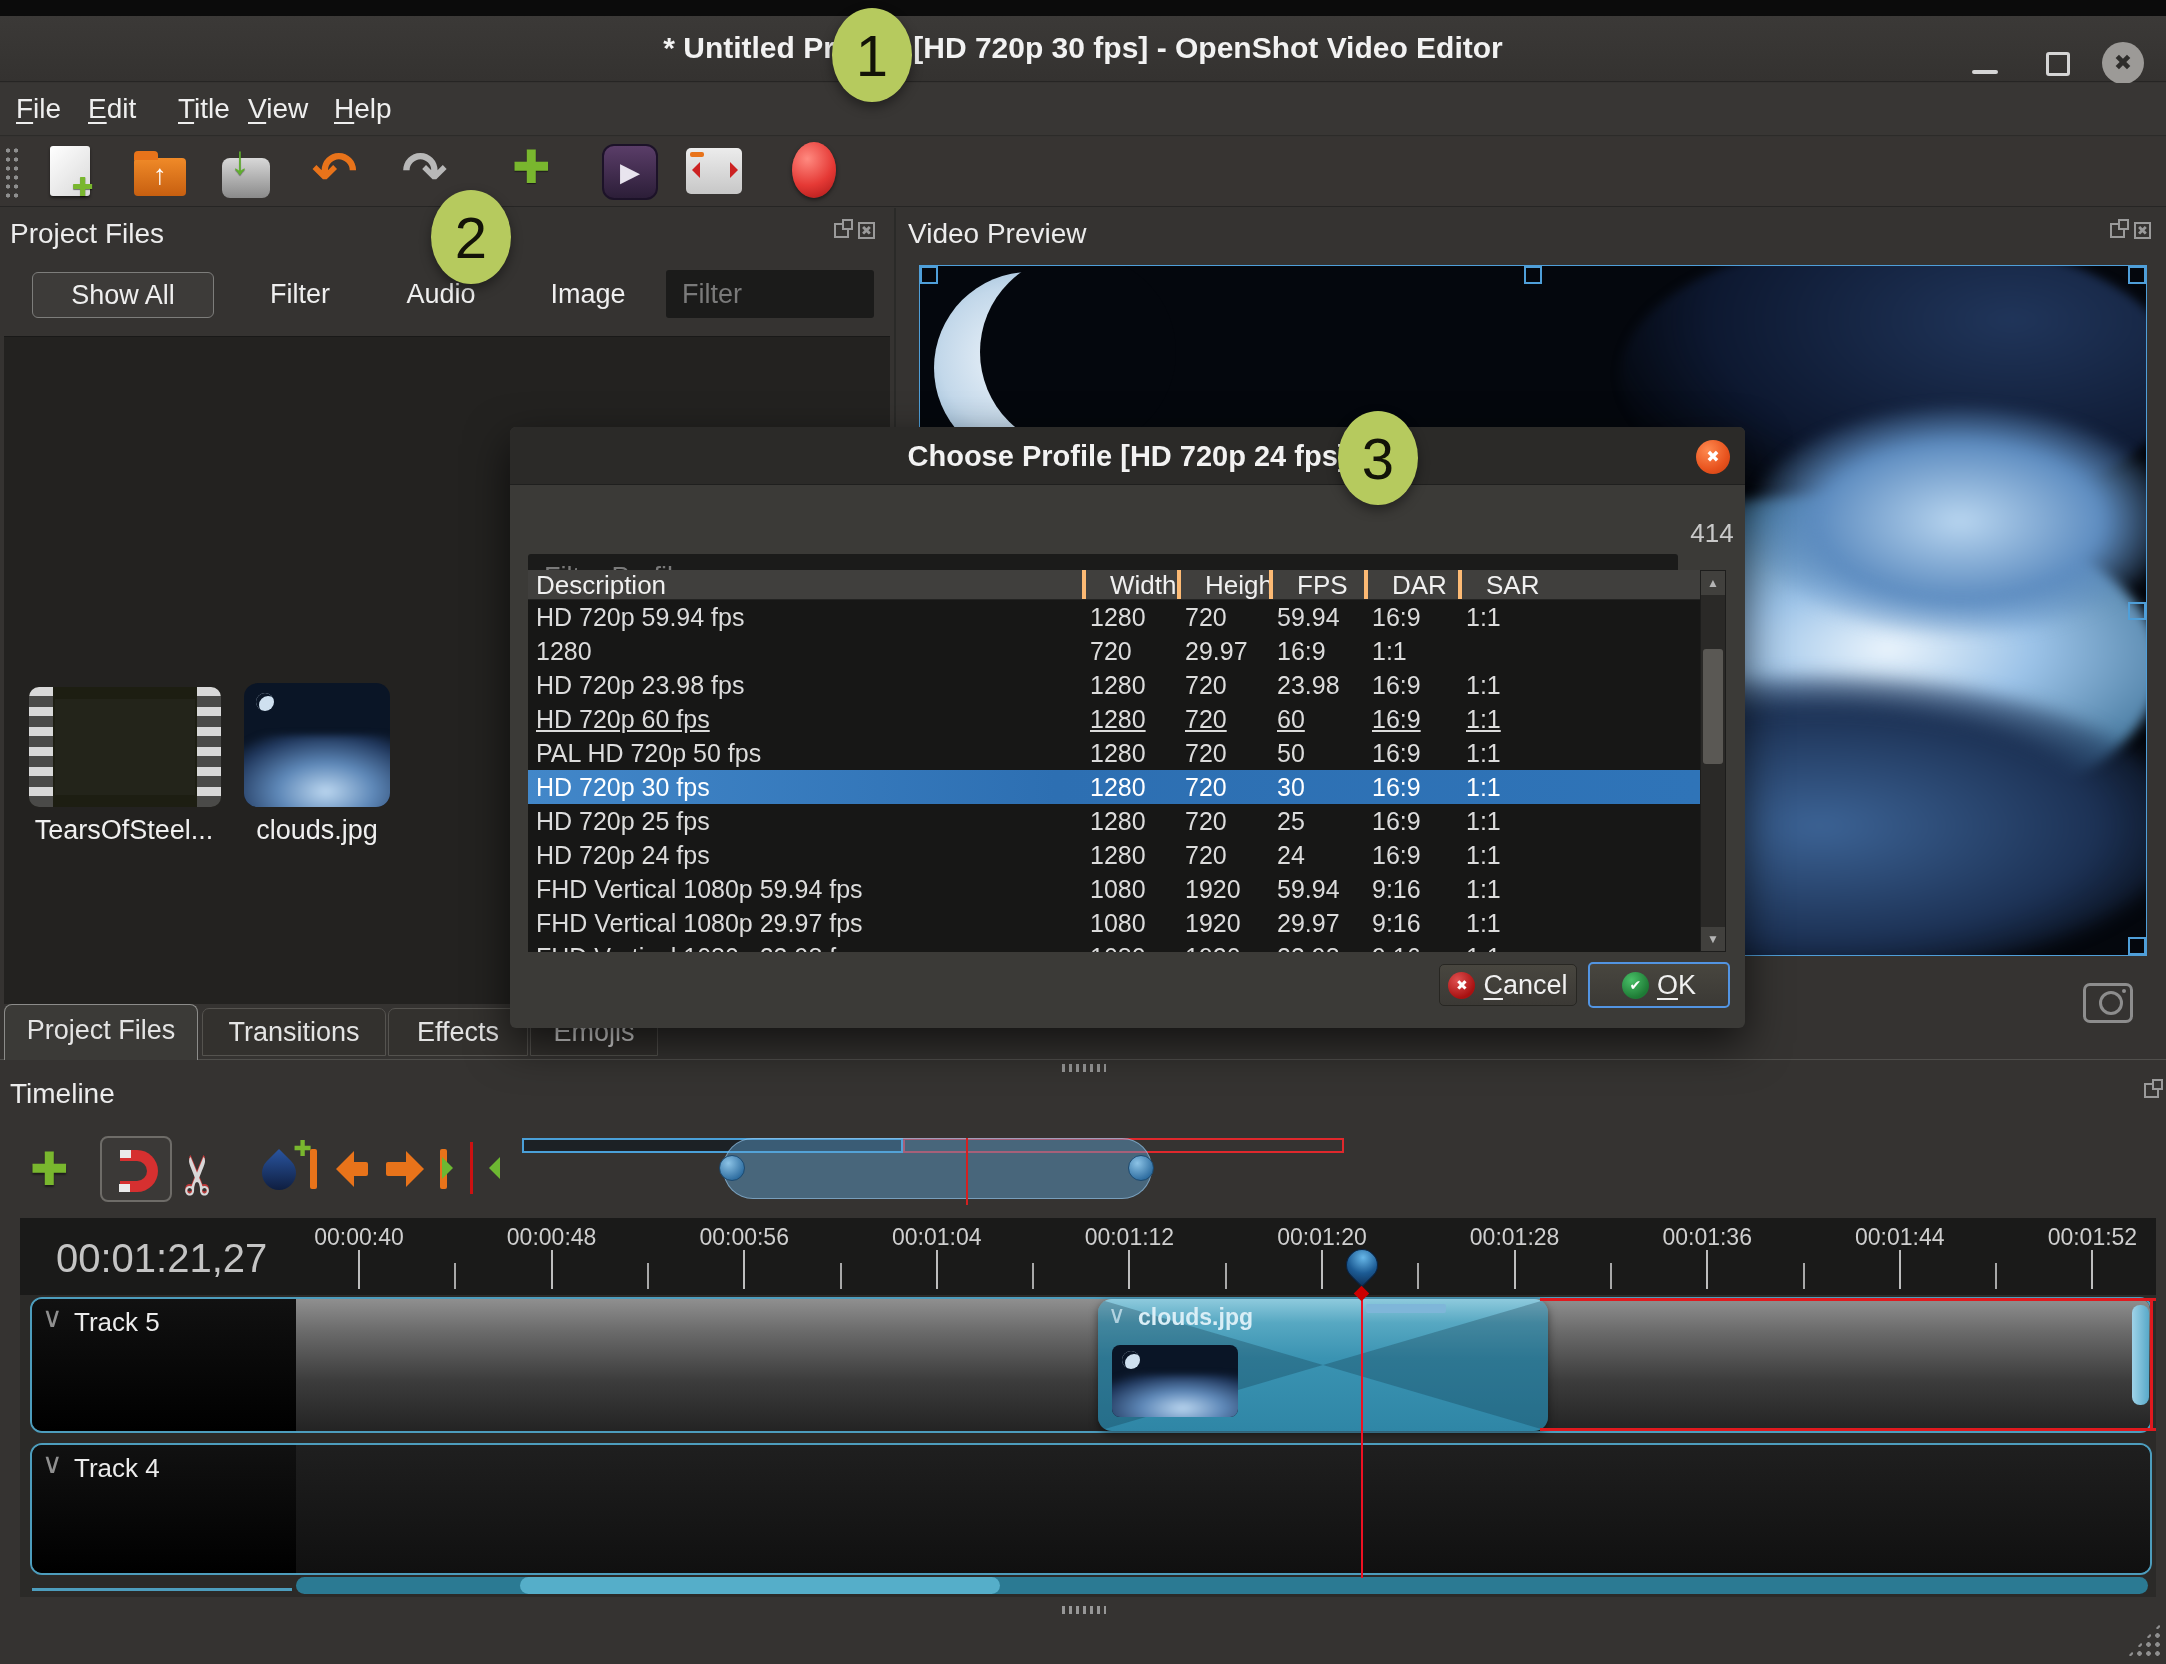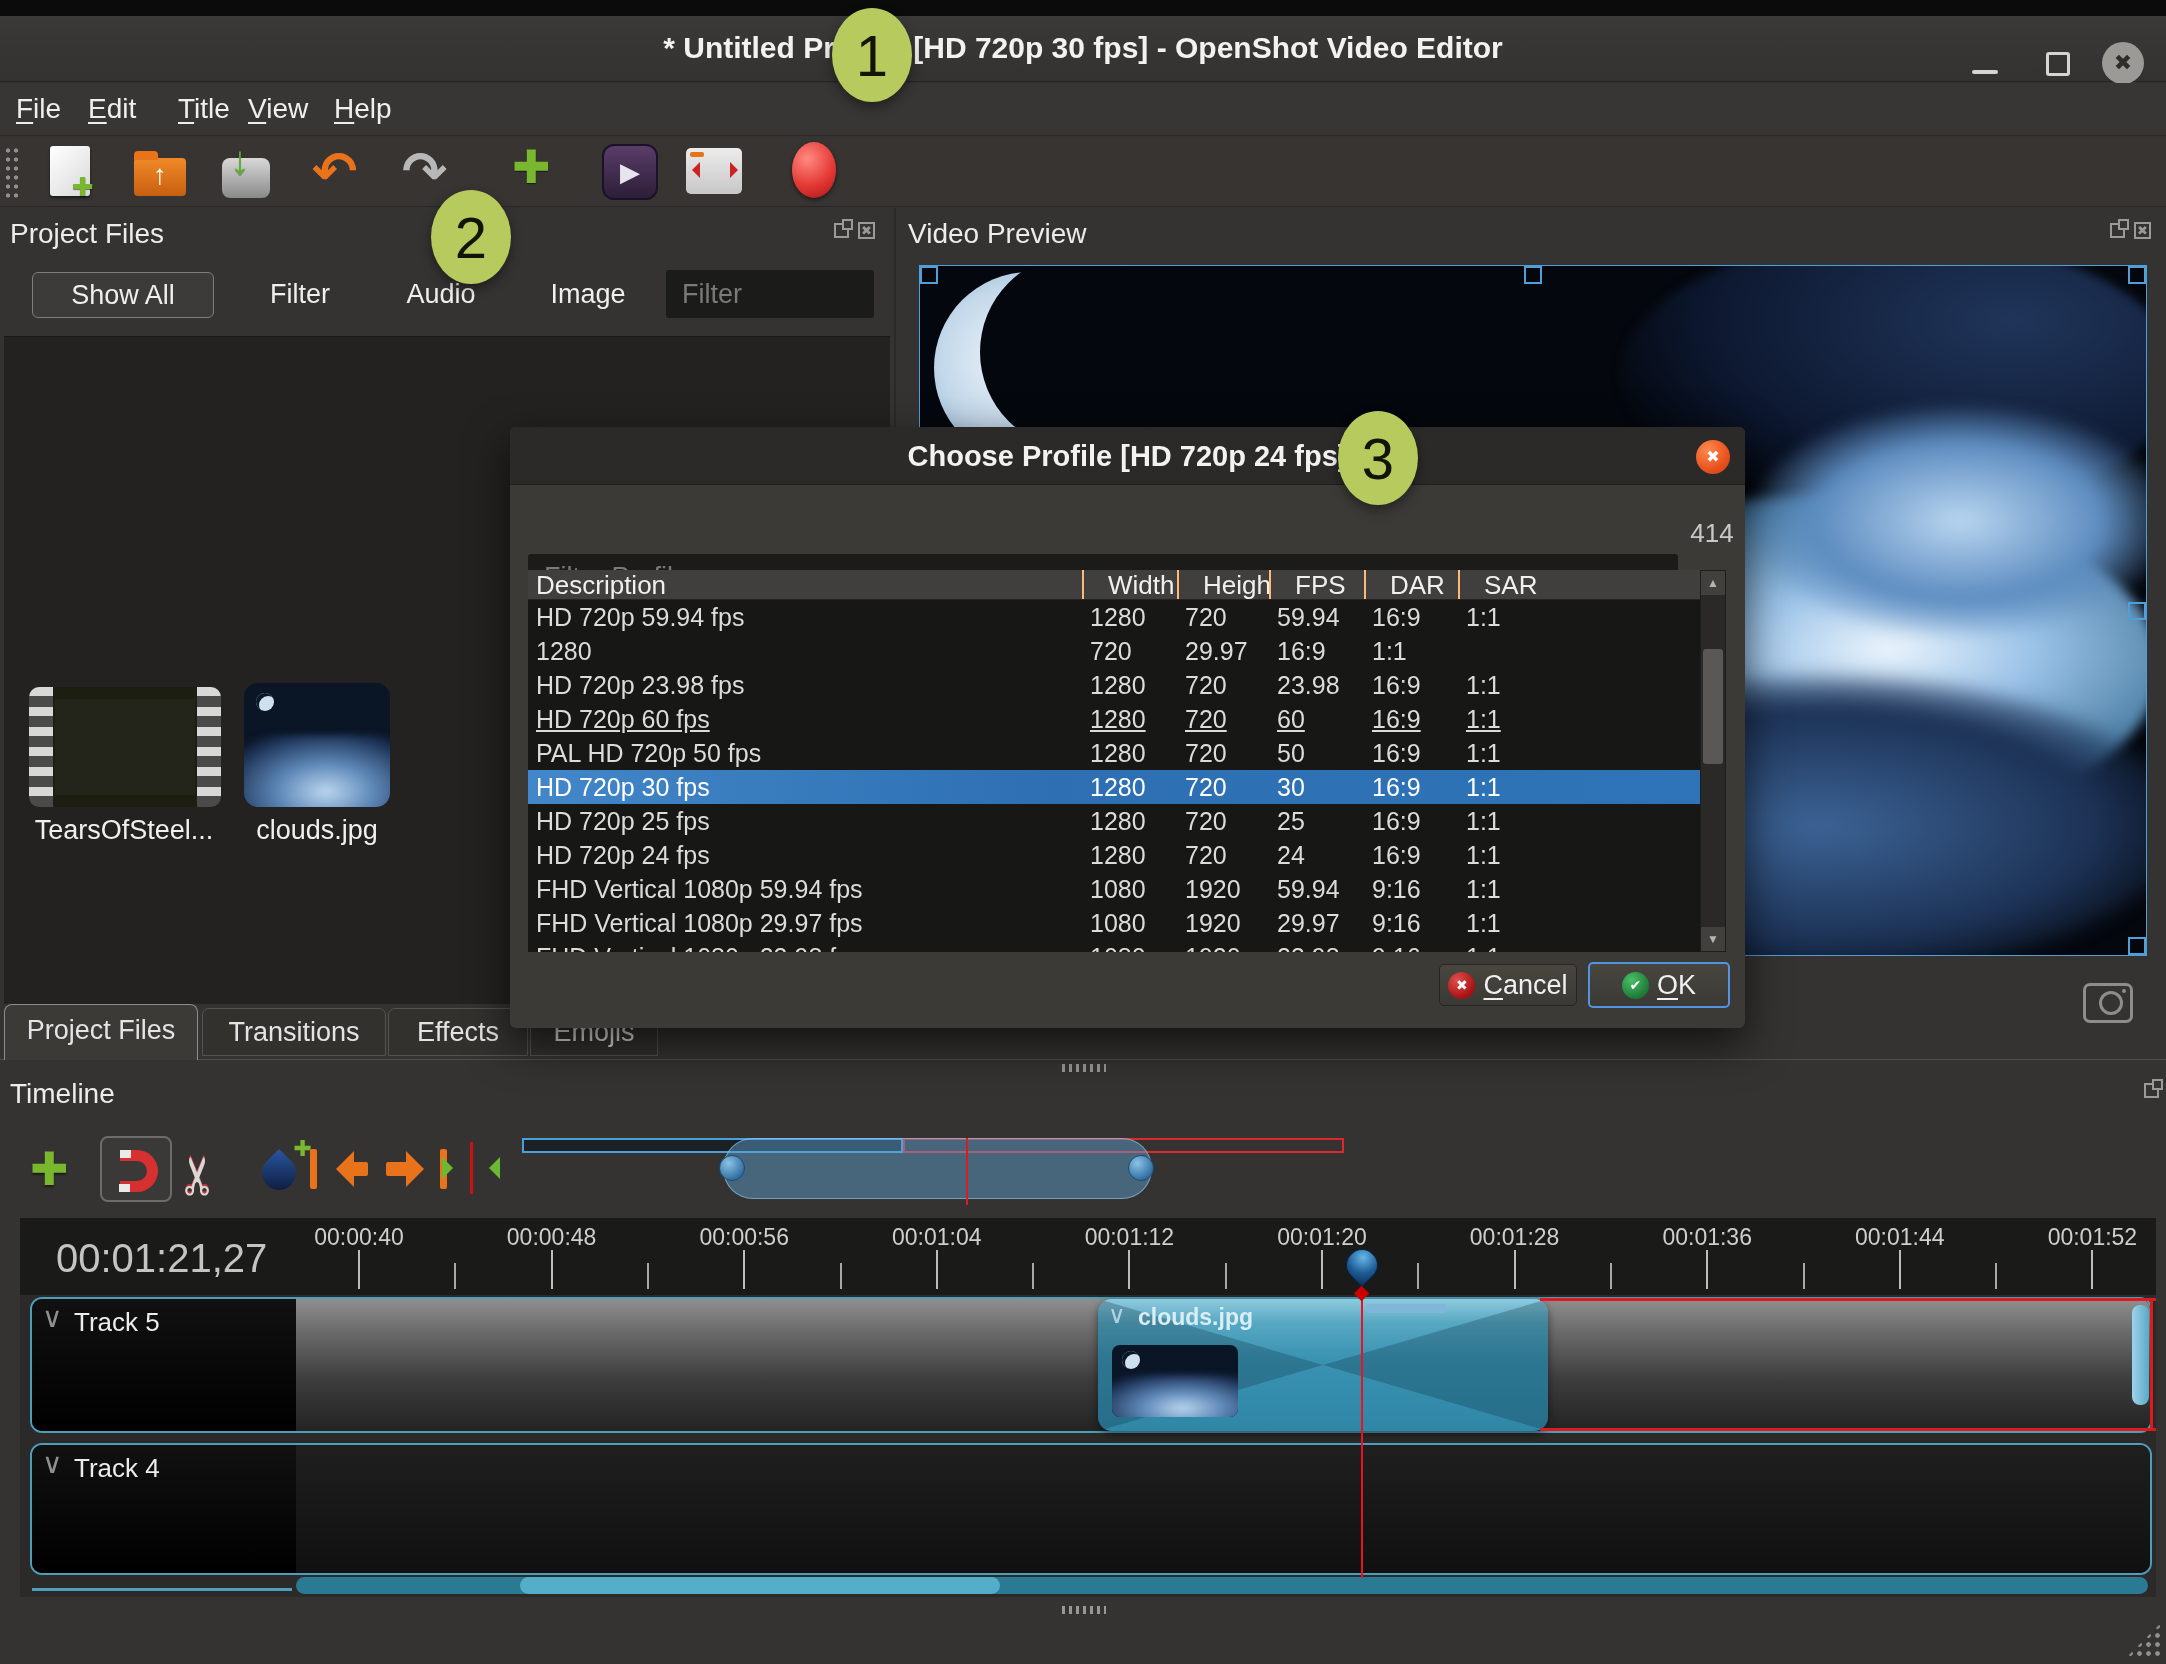--- a/index.html
+++ b/index.html
@@ -89,21 +89,21 @@
   .dlg-titlebar { left:0; top:0; width:1235px; height:58px; background:#2b2a28; border-radius:6px 6px 0 0; border-bottom:1px solid #1f1f1e; }
   .dlg-title { width:100%; text-align:center; line-height:58px; font-size:29px; font-weight:bold; color:#f2f2f2; }
   .dlg-close { left:1186px; top:13px; width:34px; height:34px; border-radius:50%;
     background:radial-gradient(circle at 35% 30%,#ff8a50,#e8531e 60%,#c63d10); color:#fff; text-align:center; line-height:34px; font-size:16px; }
   .dlg-count { left:1170px; top:83px; width:64px; height:46px; line-height:46px; text-align:center; font-size:26px; color:#c9c9c9; }
 
   .pgrid { display:grid; grid-template-columns:554px 95px 92px 95px 94px 1fr; }
   .pgrid span { padding-left:8px; overflow:hidden; white-space:nowrap; }
   .dlg-header { left:18px; top:143px; width:1174px; height:30px; background:#403f3d; font-size:26px; color:#f0f0f0;
     line-height:30px; border-bottom:1px solid #232322; }
-  .dlg-header span + span { border-left:2px solid #fdba74;padding-left:24px; }
+  .dlg-header span + span { border-left:4px solid #fdba74;padding-left:24px; }
   .dlg-list { left:18px; top:173px; width:1172px; height:352px; background:#171716; overflow:hidden; }
   .prow { position:absolute; left:0; width:1172px; height:34px; line-height:34px; font-size:25px; color:#dcdcdc; }
   .prow.sel { background:linear-gradient(90deg,#4287c9,#2d6fb2 45%,#2f74b8); color:#ffffff; }
   .dlg-scroll { left:1190px; top:143px; width:26px; height:382px; background:#2a2927; border:1px solid #1d1d1c; }
   .scr-btn { position:absolute; left:0; width:24px; height:24px; background:#41403d; color:#b5b5b5; font-size:12px;
     text-align:center; line-height:24px; }
   .scr-thumb { position:absolute; left:2px; width:20px; background:#5a5854; border-radius:3px; }
 
   .dbtn { height:42px; background:linear-gradient(180deg,#48463f,#3b3935); border:1px solid #272622; border-radius:5px;
     display:flex; align-items:center; justify-content:center; gap:8px; font-size:27px; color:#f0f0f0; }

